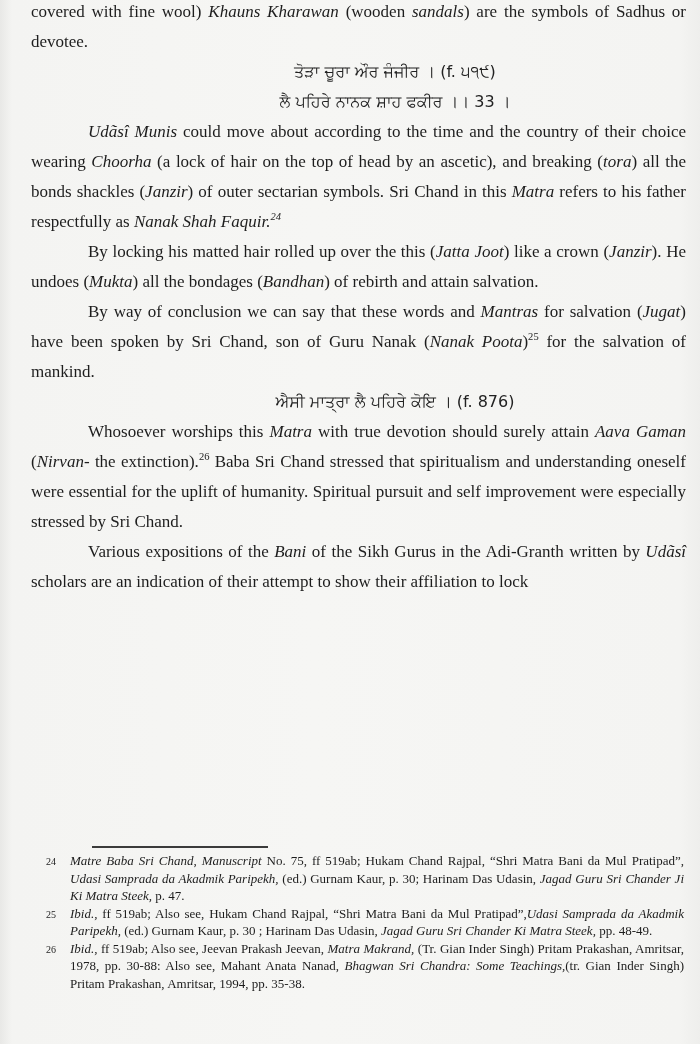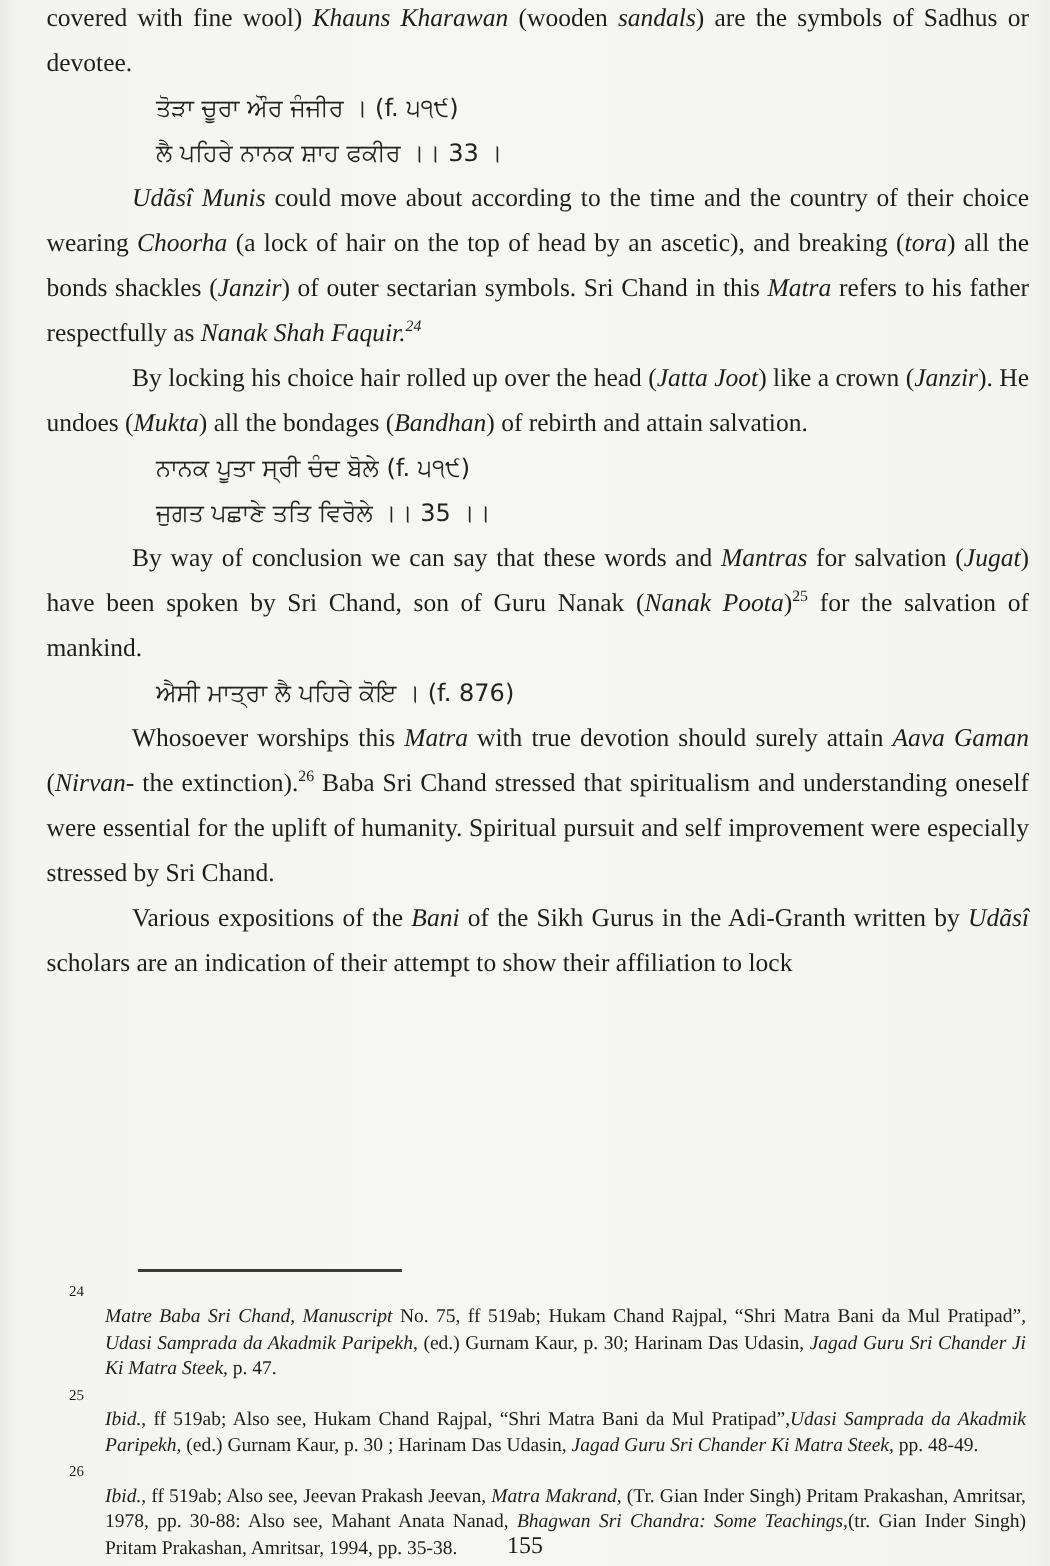--- a/index.html
+++ b/index.html
@@ -25,21 +25,21 @@
     margin: 0;
     color: #1d1d1d;
   }
   .para.indent { text-indent: 57px; }
   .para .it { font-style: italic; }
   .para sup, .fn-text sup {
     font-size: 0.62em;
     line-height: 0;
     vertical-align: super;
   }
-  .verse { margin: 0; }
+  .verse { margin: 0; text-align: center; }
   .verse-line {
     font-family: "DejaVu Sans", sans-serif;
     font-size: 16px;
     line-height: 30px;
     margin-left: 73px;
     white-space: nowrap;
     color: #222;
   }
   .footnote-separator {
     position: absolute;
@@ -58,21 +58,21 @@
     line-height: 17.5px;
     color: #1d1d1d;
   }
   .fn-row { display: flex; align-items: flex-start; }
   .fn-marker {
     width: 24px;
     flex: 0 0 24px;
     font-size: 10px;
     padding-top: 1px;
   }
-  .fn-text { flex: 1; text-align: justify; margin-top: 16px; }
+  .fn-text { flex: 1; text-align: justify; }
   .fn-text .it { font-style: italic; }
   .page-number {
     position: absolute;
     top: 1022px;
     left: 0;
     width: 100%;
     text-align: center;
     font-family: "Liberation Serif", "DejaVu Serif", serif;
     font-size: 16px;
     color: #1d1d1d;
@@ -84,25 +84,21 @@
 <div class="page">
   <div class="body-text">
       <div class="para"><span>covered with fine wool) </span><span class="it">Khauns Kharawan</span><span> (wooden </span><span class="it">sandals</span><span>) are the symbols of Sadhus or devotee.</span></div>
       <div class="verse">
         <div class="verse-line">ਤੋੜਾ ਚੂਰਾ ਔਰ ਜੰਜੀਰ ।  (f. ੫੧੯)</div>
         <div class="verse-line">ਲੈ ਪਹਿਰੇ ਨਾਨਕ ਸ਼ਾਹ ਫਕੀਰ ।। 33 ।</div>
       </div>
       <div class="para indent"><span class="it">Udãsî Munis</span><span> could move about according to the time and the country of their choice wearing </span><span class="it">Choorha</span><span> (a lock of hair on the top of head by an ascetic), and breaking (</span><span class="it">tora</span><span>) all the bonds shackles (</span><span class="it">Janzir</span><span>) of outer sectarian symbols. Sri Chand in this </span><span class="it">Matra</span><span> refers to his father respectfully as </span><span class="it">Nanak Shah Faquir.</span><sup class="it">24</sup></div>
       <div class="verse">
       </div>
-      <div class="para indent"><span>By locking his choice hair rolled up over the head (</span><span class="it">Jatta Joot</span><span>) like a crown (</span><span class="it">Janzir</span><span>). He undoes (</span><span class="it">Mukta</span><span>) all the bondages (</span><span class="it">Bandhan</span><span>) of rebirth and attain salvation.</span></div>
-      <div class="verse">
-        <div class="verse-line">ਨਾਨਕ ਪੂਤਾ ਸ੍ਰੀ ਚੰਦ ਬੋਲੇ (f. ੫੧੯)</div>
-        <div class="verse-line">ਜੁਗਤ ਪਛਾਣੇ ਤਤਿ ਵਿਰੋਲੇ ।। 35 ।।</div>
-      </div>
+      <div class="para indent"><span>By locking his matted hair rolled up over the this (</span><span class="it">Jatta Joot</span><span>) like a crown (</span><span class="it">Janzir</span><span>). He undoes (</span><span class="it">Mukta</span><span>) all the bondages (</span><span class="it">Bandhan</span><span>) of rebirth and attain salvation.</span></div>
       <div class="para indent"><span>By way of conclusion we can say that these words and </span><span class="it">Mantras</span><span> for salvation (</span><span class="it">Jugat</span><span>) have been spoken by Sri Chand, son of Guru Nanak (</span><span class="it">Nanak Poota</span><span>)</span><sup>25</sup><span> for the salvation of mankind.</span></div>
       <div class="verse">
         <div class="verse-line">ਐਸੀ ਮਾਤ੍ਰਾ ਲੈ ਪਹਿਰੇ ਕੋਇ ।  (f. 876)</div>
       </div>
       <div class="para indent"><span>Whosoever worships this </span><span class="it">Matra</span><span> with true devotion should surely attain </span><span class="it">Aava Gaman</span><span> (</span><span class="it">Nirvan-</span><span> the extinction).</span><sup>26</sup><span> Baba Sri Chand stressed that spiritualism and understanding oneself were essential for the uplift of humanity. Spiritual pursuit and self improvement were especially stressed by Sri Chand.</span></div>
       <div class="para indent"><span>Various expositions of the </span><span class="it">Bani</span><span> of the Sikh Gurus in the Adi-Granth written by </span><span class="it">Udãsî</span><span> scholars are an indication of their attempt to show their affiliation to lock</span></div>
     </div>
   <div class="footnote-separator"></div>
   <div class="footnotes">
       <div class="fn-row">
@@ -111,14 +107,13 @@
       </div>
       <div class="fn-row">
         <div class="fn-marker">25</div>
         <div class="fn-text"><span class="it">Ibid.</span><span>, ff 519ab; Also see, Hukam Chand Rajpal, “Shri Matra Bani da Mul Pratipad”,</span><span class="it">Udasi Samprada da Akadmik Paripekh,</span><span> (ed.) Gurnam Kaur, p. 30 ; Harinam Das Udasin, </span><span class="it">Jagad Guru Sri Chander Ki Matra Steek,</span><span> pp. 48-49.</span></div>
       </div>
       <div class="fn-row">
         <div class="fn-marker">26</div>
         <div class="fn-text"><span class="it">Ibid.</span><span>, ff 519ab; Also see, Jeevan Prakash Jeevan, </span><span class="it">Matra Makrand,</span><span> (Tr. Gian Inder Singh) Pritam Prakashan, Amritsar, 1978, pp. 30-88: Also see, Mahant Anata Nanad, </span><span class="it">Bhagwan Sri Chandra: Some Teachings,</span><span>(tr. Gian Inder Singh) Pritam Prakashan, Amritsar, 1994, pp. 35-38.</span></div>
       </div>
     </div>
-  <div class="page-number">155</div>
 </div>
 
 </body></html>

